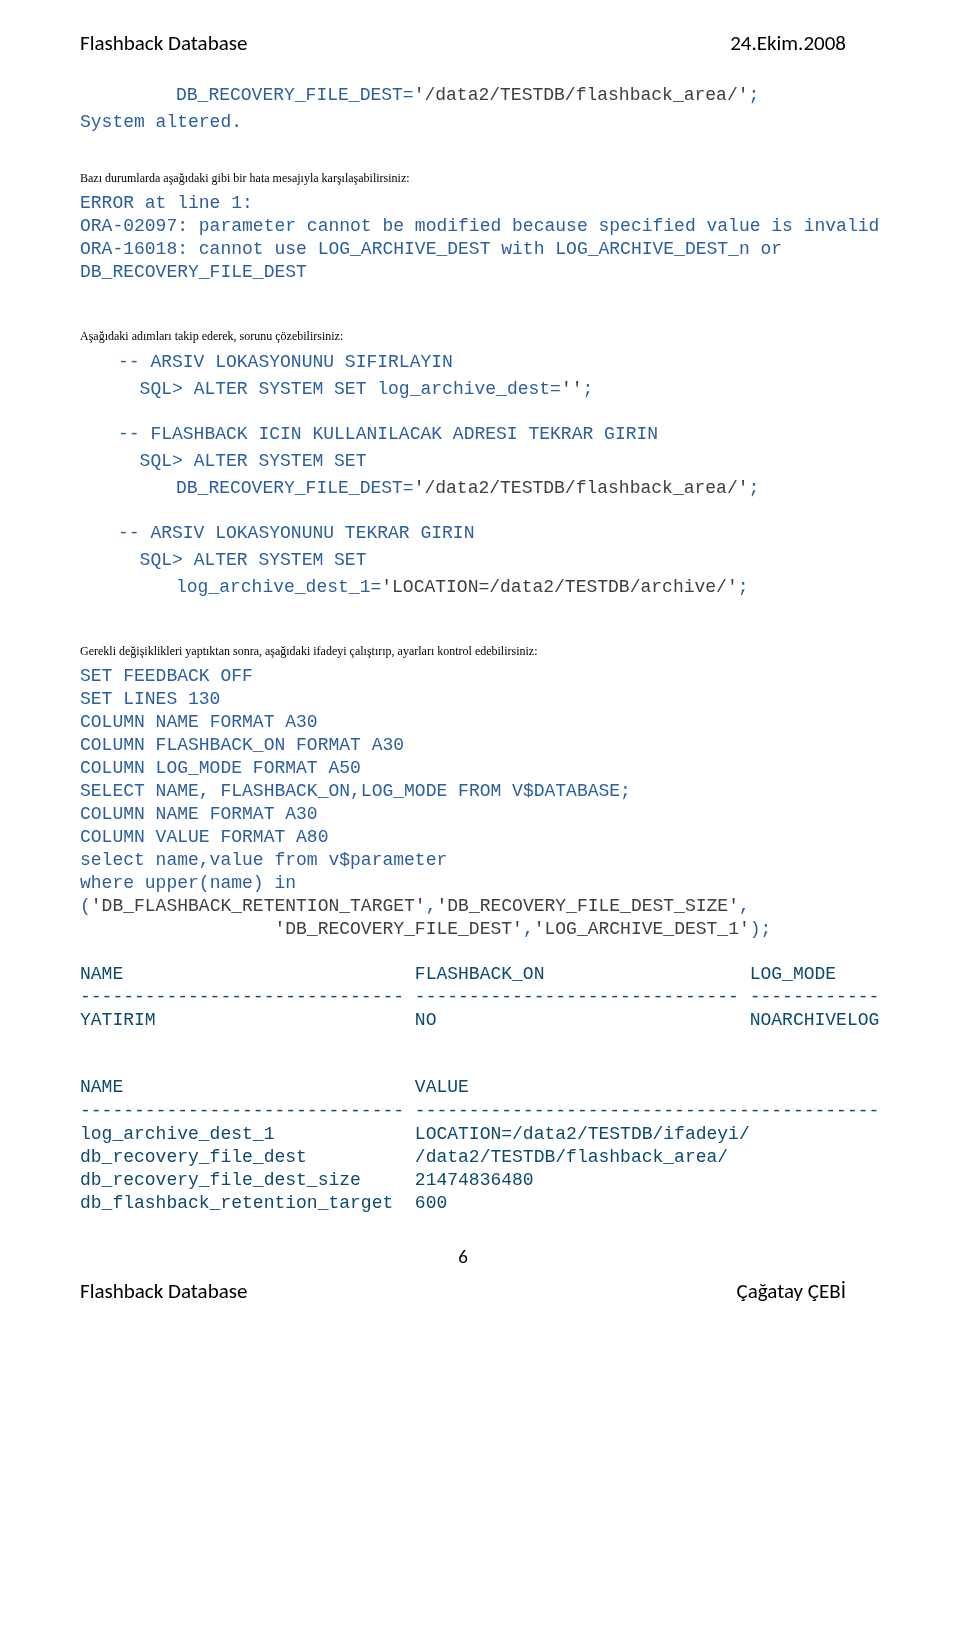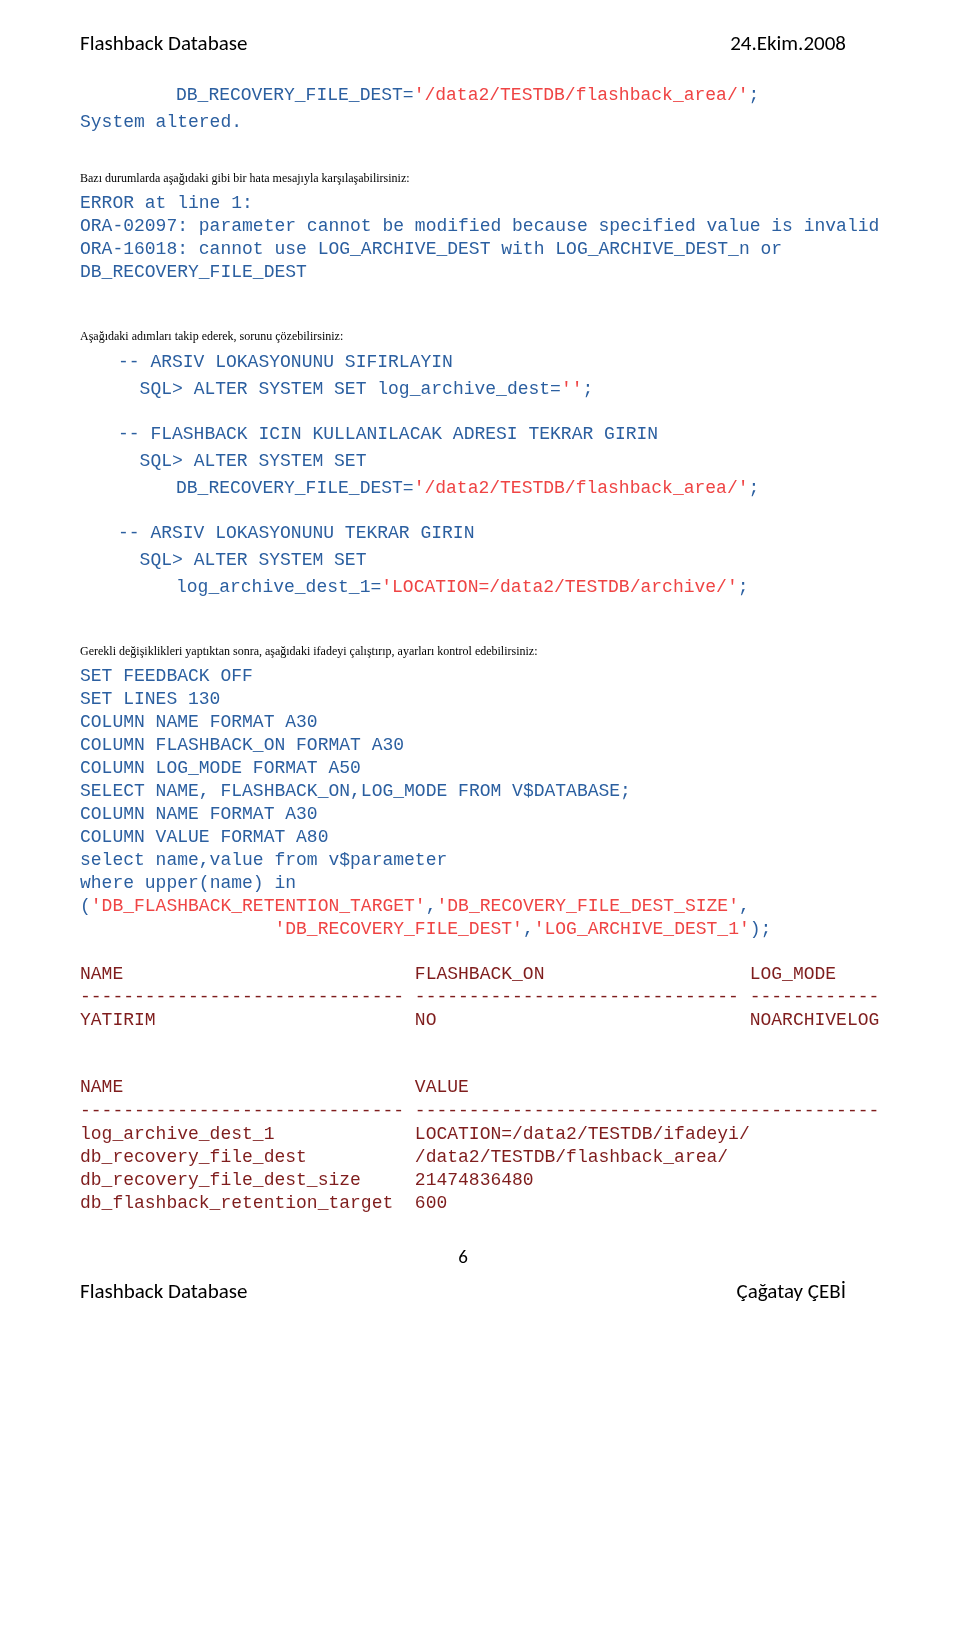--- a/index.html
+++ b/index.html
@@ -41,22 +41,22 @@
   }
   .body-text {
     font-size: 12px;
     line-height: 1.35;
     margin: 14px 0 6px 0;
     font-family: Liberation Serif, serif;
   }
   .indent1 { padding-left: 38px; }
   .indent2 { padding-left: 96px; }
   .blue { color: #2b5fa0; }
-  .red { color: #ef4444; }
-  .blk { color: #7f1d1d; }
+  .red { color: #404040; }
+  .blk { color: #0c4a6e; }
   .block { margin-bottom: 4px; }
   .spacer-sm { height: 18px; }
   .spacer-md { height: 26px; }
   .spacer-lg { height: 40px; }
 </style>
 </head>
 <body>
 
 <div class="page">
 

